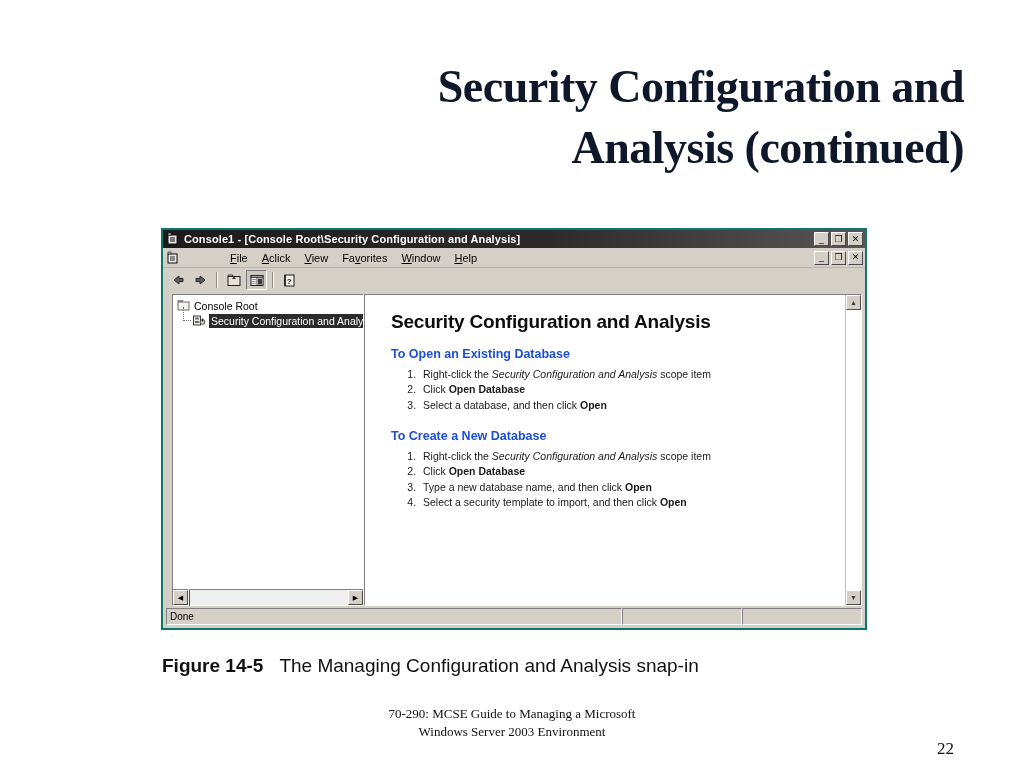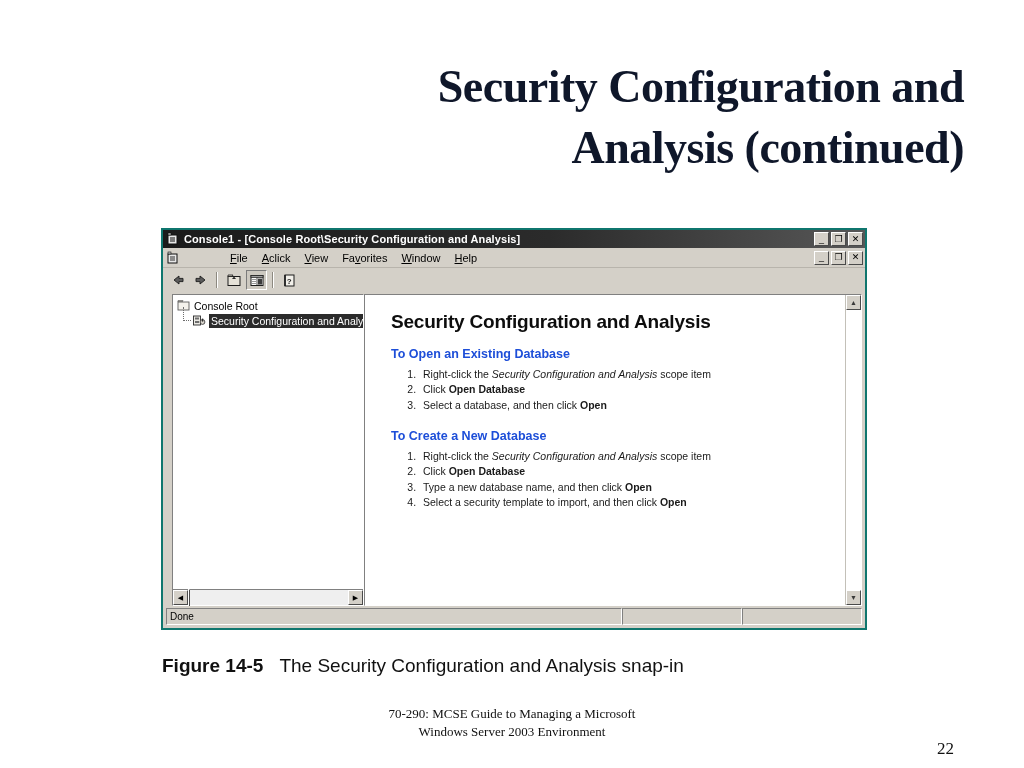--- a/index.html
+++ b/index.html
@@ -499,20 +499,20 @@
     <div class="statusbar">
       <span class="status-panel main">Done</span>
       <span class="status-panel small"></span>
       <span class="status-panel small"></span>
     </div>
 
   </div>
 </div>
 
 <div class="figure-caption">
-  <span class="fig-num">Figure 14-5</span><span>The Security Configuration and Analysis snap-in</span>
+  <span class="fig-num">Figure 14-5</span><span>The Managing Configuration and Analysis snap-in</span>
 </div>
 
 <div class="footer">
   <div>70-290: MCSE Guide to Managing a Microsoft</div>
   <div>Windows Server 2003 Environment</div>
 </div>
 <div class="page-number">22</div>
 
 </body></html>

